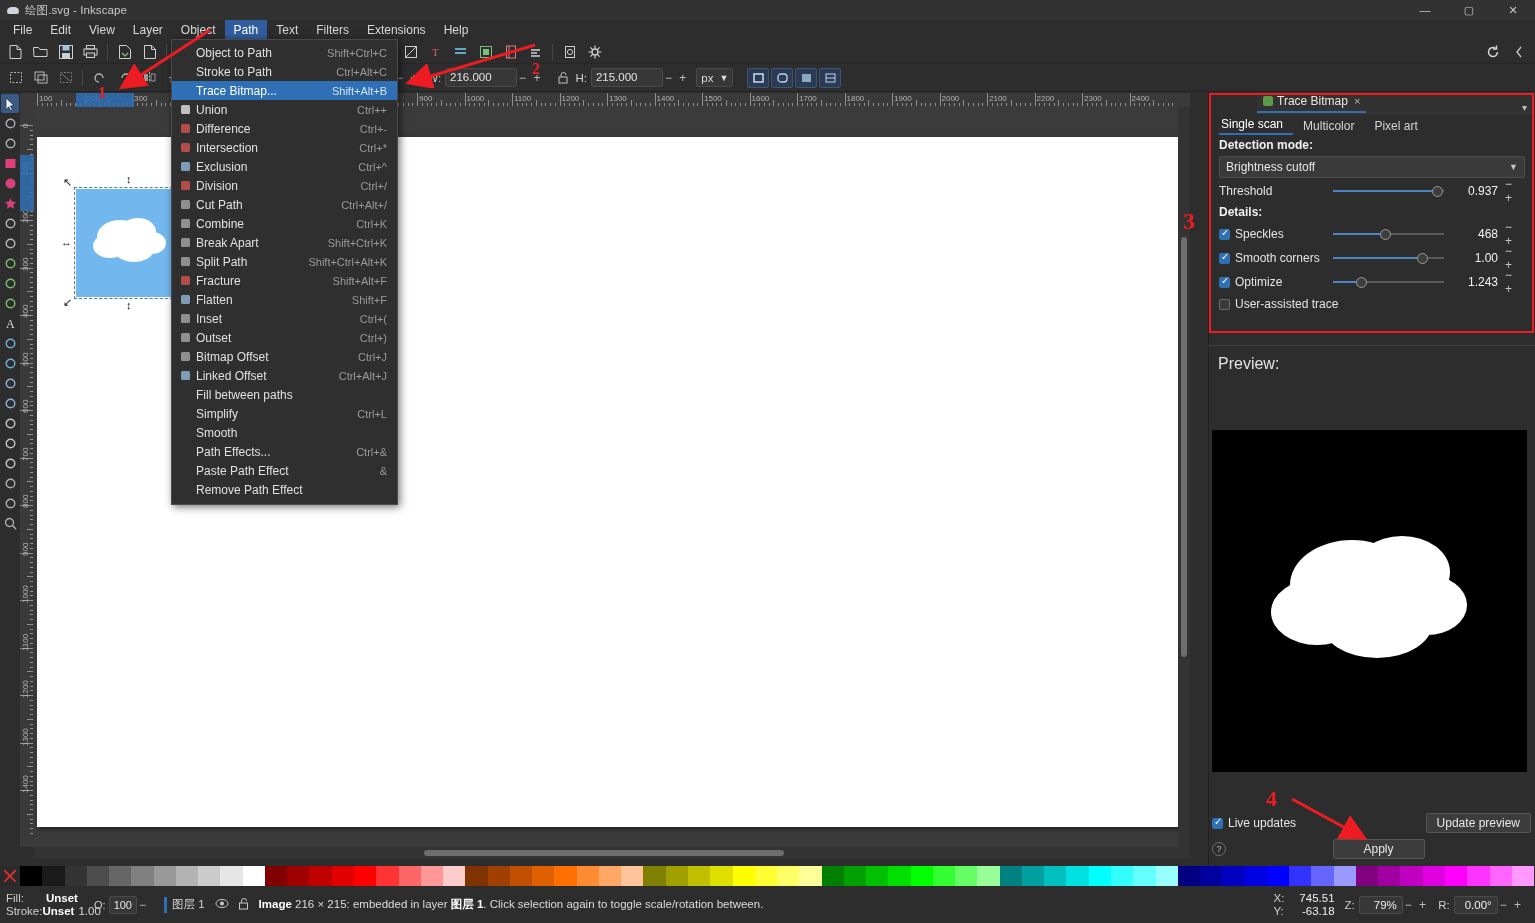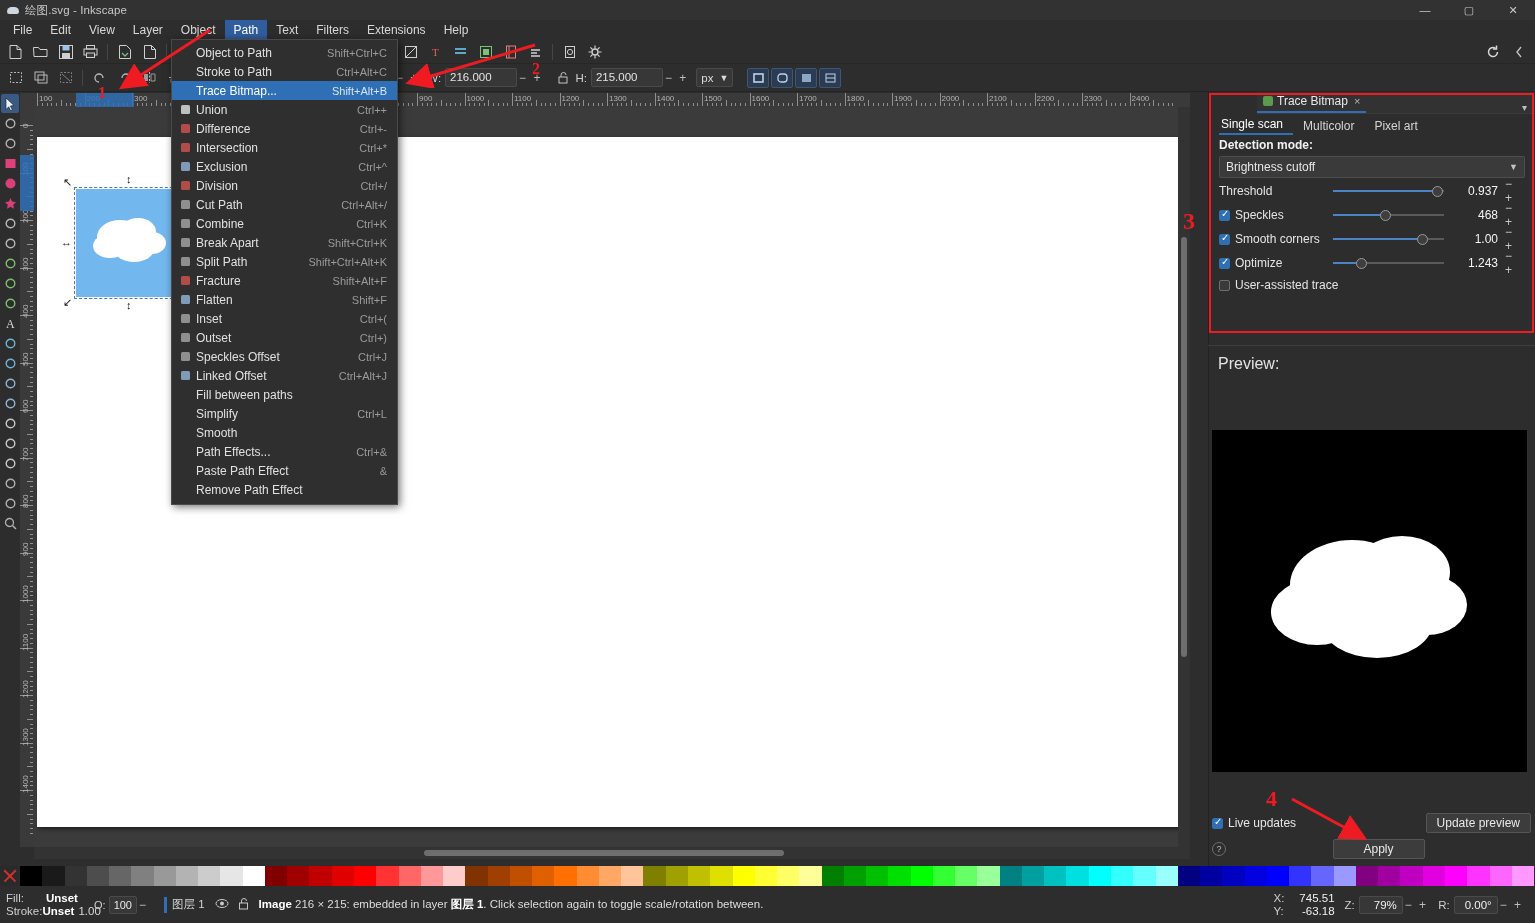--- a/index.html
+++ b/index.html
@@ -1258,21 +1258,21 @@
         </span>
         <span class="dd-lbl">Outset</span>
         <span class="dd-acc">Ctrl+)</span>
       </div>
       <div class="dd-row">
         <span class="dd-ico">
           <svg width="11" height="11" viewBox="0 0 11 11">
             <rect x="1" y="1" width="9" height="9" rx="1.5" fill="#9a9a9a" opacity=".9"></rect>
           </svg>
         </span>
-        <span class="dd-lbl">Speckles Offset</span>
+        <span class="dd-lbl">Bitmap Offset</span>
         <span class="dd-acc">Ctrl+J</span>
       </div>
       <div class="dd-row">
         <span class="dd-ico">
           <svg width="11" height="11" viewBox="0 0 11 11">
             <rect x="1" y="1" width="9" height="9" rx="1.5" fill="#8aa7c4" opacity=".9"></rect>
           </svg>
         </span>
         <span class="dd-lbl">Linked Offset</span>
         <span class="dd-acc">Ctrl+Alt+J</span>
@@ -1335,20 +1335,21 @@
       <span class="slider">
         <span class="track"></span>
         <span class="fill" style="width:93.7%"></span>
         <span class="knob" style="left:calc(93.7% - 5px)"></span>
       </span>
       <span class="numv">0.937</span>
       <span class="pm">− +</span>
     </div>
 
 
+    <div class="sect-lbl">Details:</div>
 
     <div class="prow">
       <span class="cbx on"></span>
       <span class="pname" style="width:92px;">Speckles</span>
       <span class="slider">
         <span class="track"></span>
         <span class="fill" style="width:47%"></span>
         <span class="knob" style="left:calc(47% - 5px)"></span>
       </span>
       <span class="numv">468</span>

